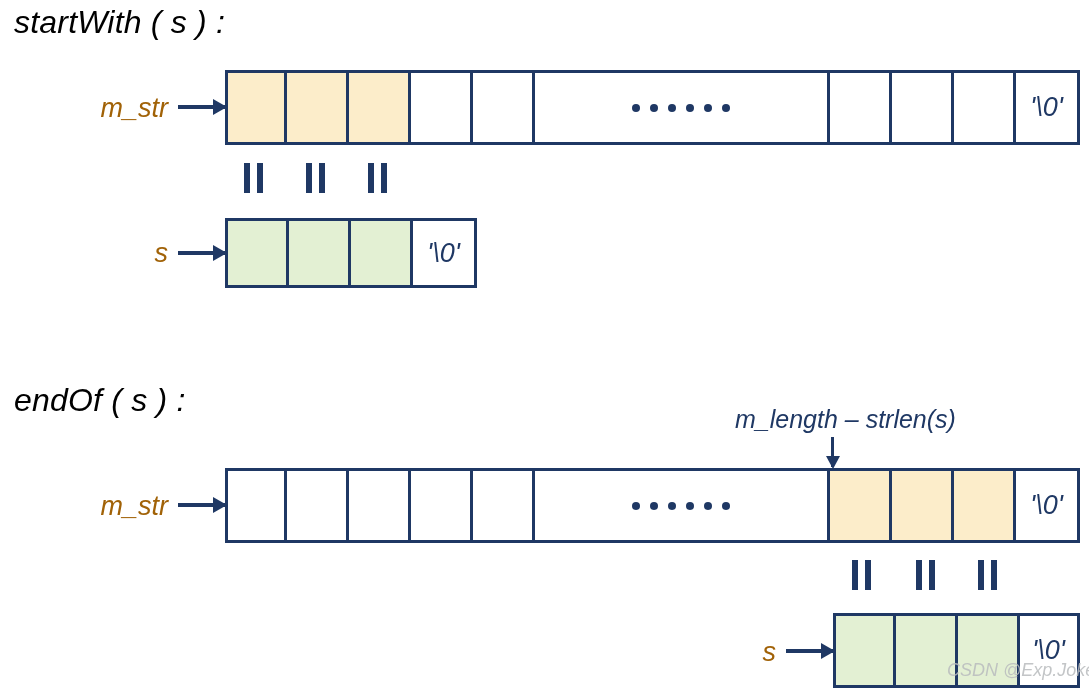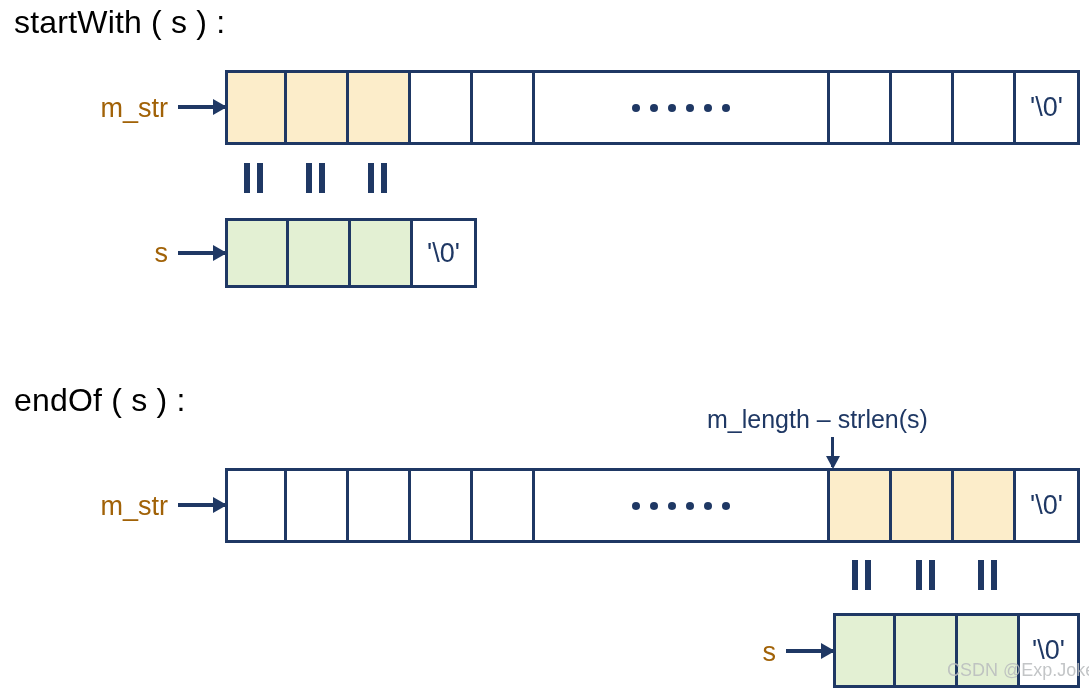--- a/index.html
+++ b/index.html
@@ -6,21 +6,21 @@
   html, body {
     margin: 0; padding: 0;
     background: #ffffff;
   }
   body {
     width: 1089px; height: 692px;
     position: relative;
     font-family: "Liberation Sans", sans-serif;
     overflow: hidden;
   }
-  .canvas { position: absolute; inset: 0; }
+  .canvas { position: absolute; inset: 0; font-style: italic; }
 
   
   .section-title {
     position: absolute;
     color: #000000;
     font-size: 32px;
     font-weight: 400;
     letter-spacing: 0.2px;
     white-space: nowrap;
     font-family: "Liberation Sans", sans-serif;
@@ -114,20 +114,21 @@
     background: #1F3864;
   }
 
   
   .annotation {
     position: absolute;
     color: #1F3864;
     font-size: 25px;
     font-family: "Liberation Sans", sans-serif;
     white-space: nowrap;
+    margin-left: 28px;
   }
 
   
   .watermark {
     position: absolute;
     color: #B9BCBE;
     font-size: 18px;
     font-family: "Liberation Sans", sans-serif;
     white-space: nowrap;
     opacity: 0.85;

